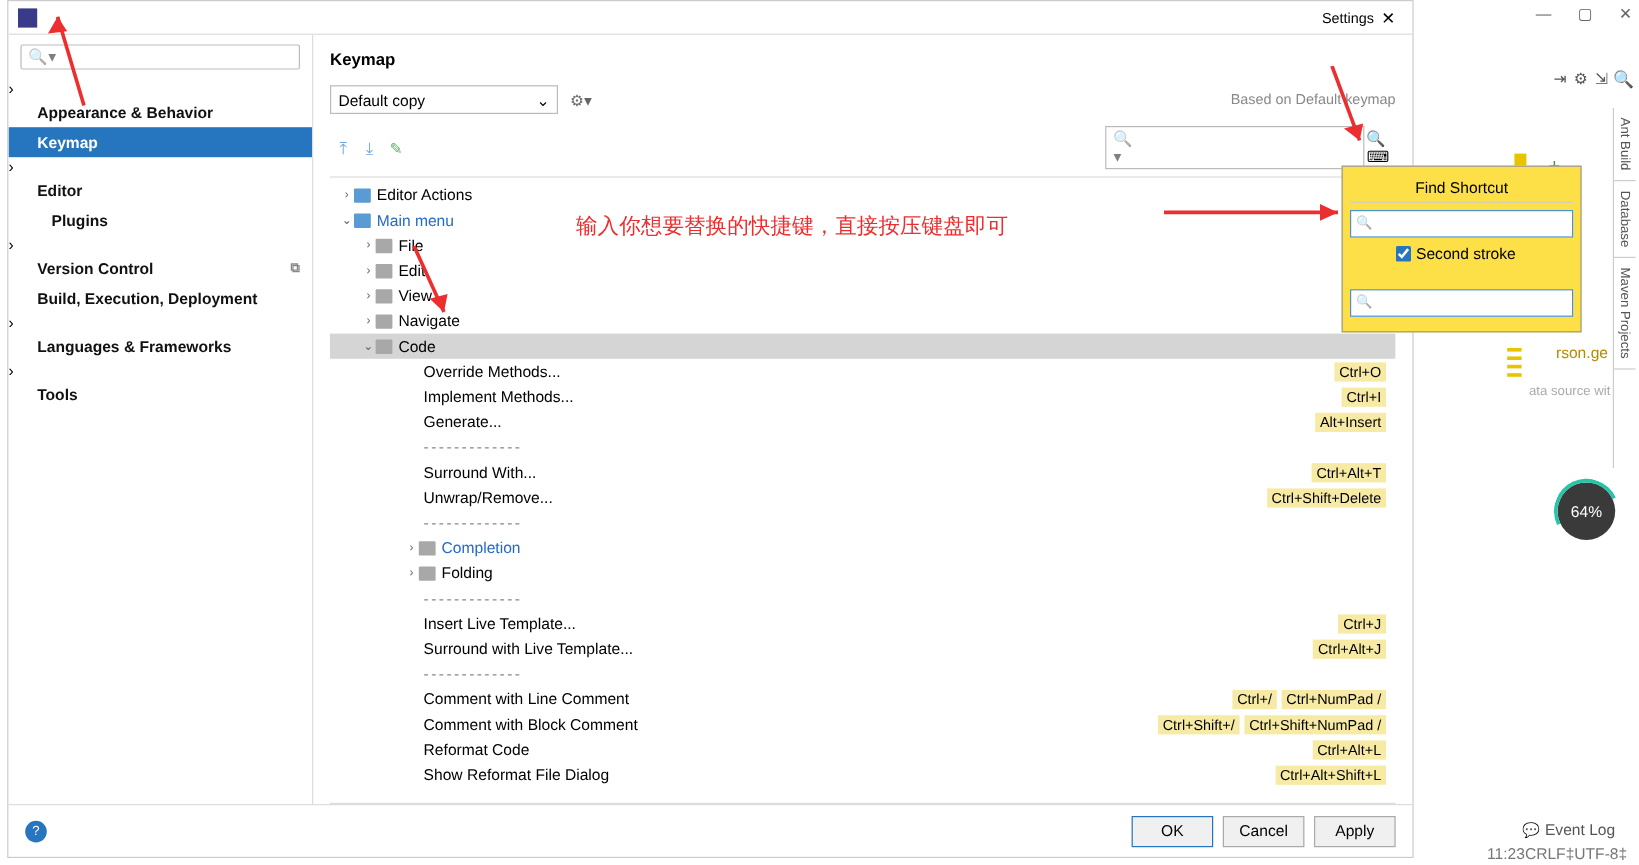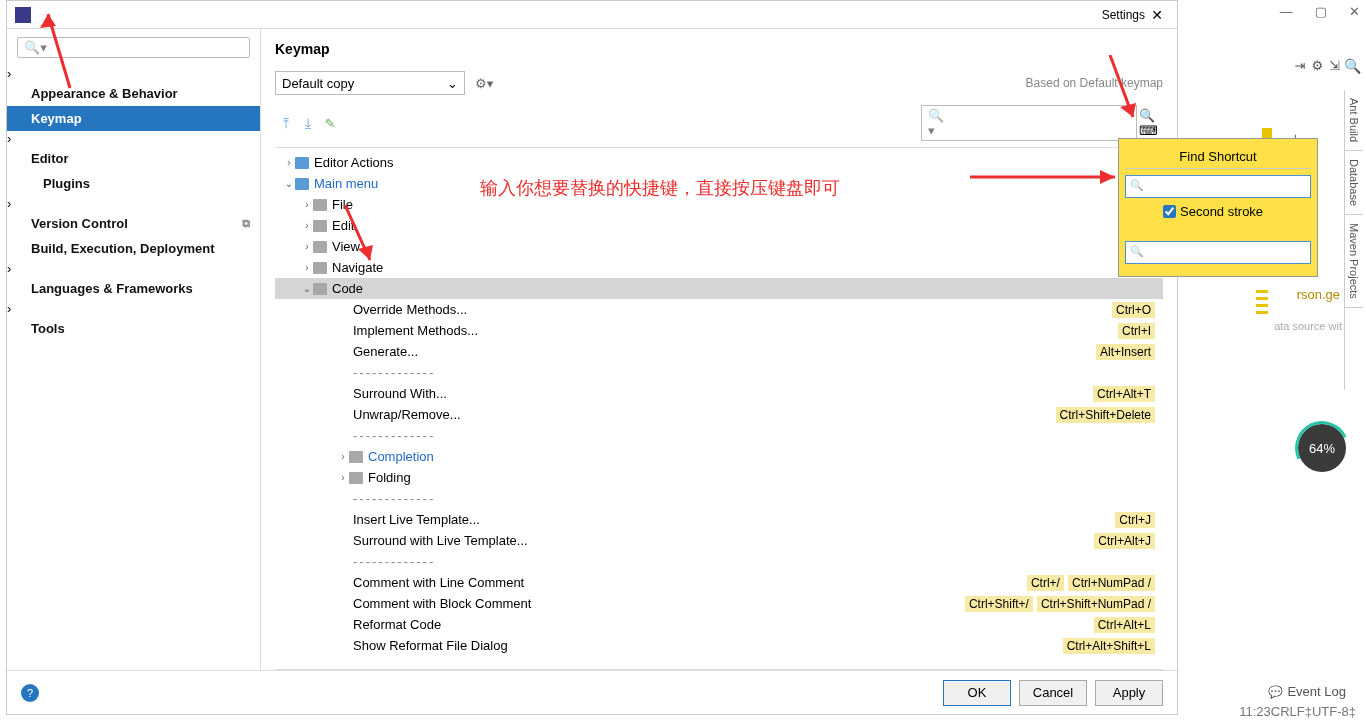--- a/index.html
+++ b/index.html
@@ -66,21 +66,21 @@
 .ide-winbtns { position: absolute; right: 6px; top: 4px; display: flex; gap: 22px; color: #666; font-size: 13px; }
 .ide-toolbar-right { position: absolute; right: 26px; top: 58px; display: flex; gap: 6px; font-size: 14px; color: #555;}
 .ide-search-top { position: absolute; right: 4px; top: 58px; font-size: 14px; color: #555;}
 .ide-code { position: absolute; right: 26px; top: 286px; color: #1a7f1a; font-family: monospace; font-size: 14px; }
 .ide-code .gold { color: #b58900; }
 .ide-hint { position: absolute; right: 24px; top: 320px; color: #aaa; font-size: 11px; }
 .ide-gutter { position: absolute; right: 98px; top: 290px; width: 12px; }
 .ide-gutter div { height: 3px; background: #e8c400; margin-bottom: 4px; }
 .ide-plus { position: absolute; right: 66px; top: 130px; color: #3a9b3a; font-size: 16px; }
 .ide-marker { position: absolute; right: 94px; top: 128px; width: 10px; height: 10px; background: #e8c400; }
-.progress-ring { position: absolute; right: 20px; top: 424px; width: 48px; height: 48px; border-radius: 50%; background: #3a3a3a; display: flex; align-items: center; justify-content: center; color: #fff; font-size: 13px; }
+.progress-ring { position: absolute; right: 20px; top: 402px; width: 48px; height: 48px; border-radius: 50%; background: #3a3a3a; display: flex; align-items: center; justify-content: center; color: #fff; font-size: 13px; }
 .progress-ring::before { content: ''; position: absolute; inset: -3px; border: 3px solid #27c4a8; border-right-color: transparent; border-bottom-color: transparent; border-radius: 50%; transform: rotate(20deg);}
 .event-log { position: absolute; right: 20px; bottom: 22px; font-size: 12px; color: #555; display:flex; align-items:center; gap:4px;}
 .status-bar { position: absolute; right: 10px; bottom: 2px; font-size: 11px; color: #777; display:flex; }
 svg.arrow-svg { position: absolute; z-index: 6; pointer-events: none; }
 </style>
 </head>
 <body>
 
 <div class="ide-bg">
   <div class="ide-winbtns">

